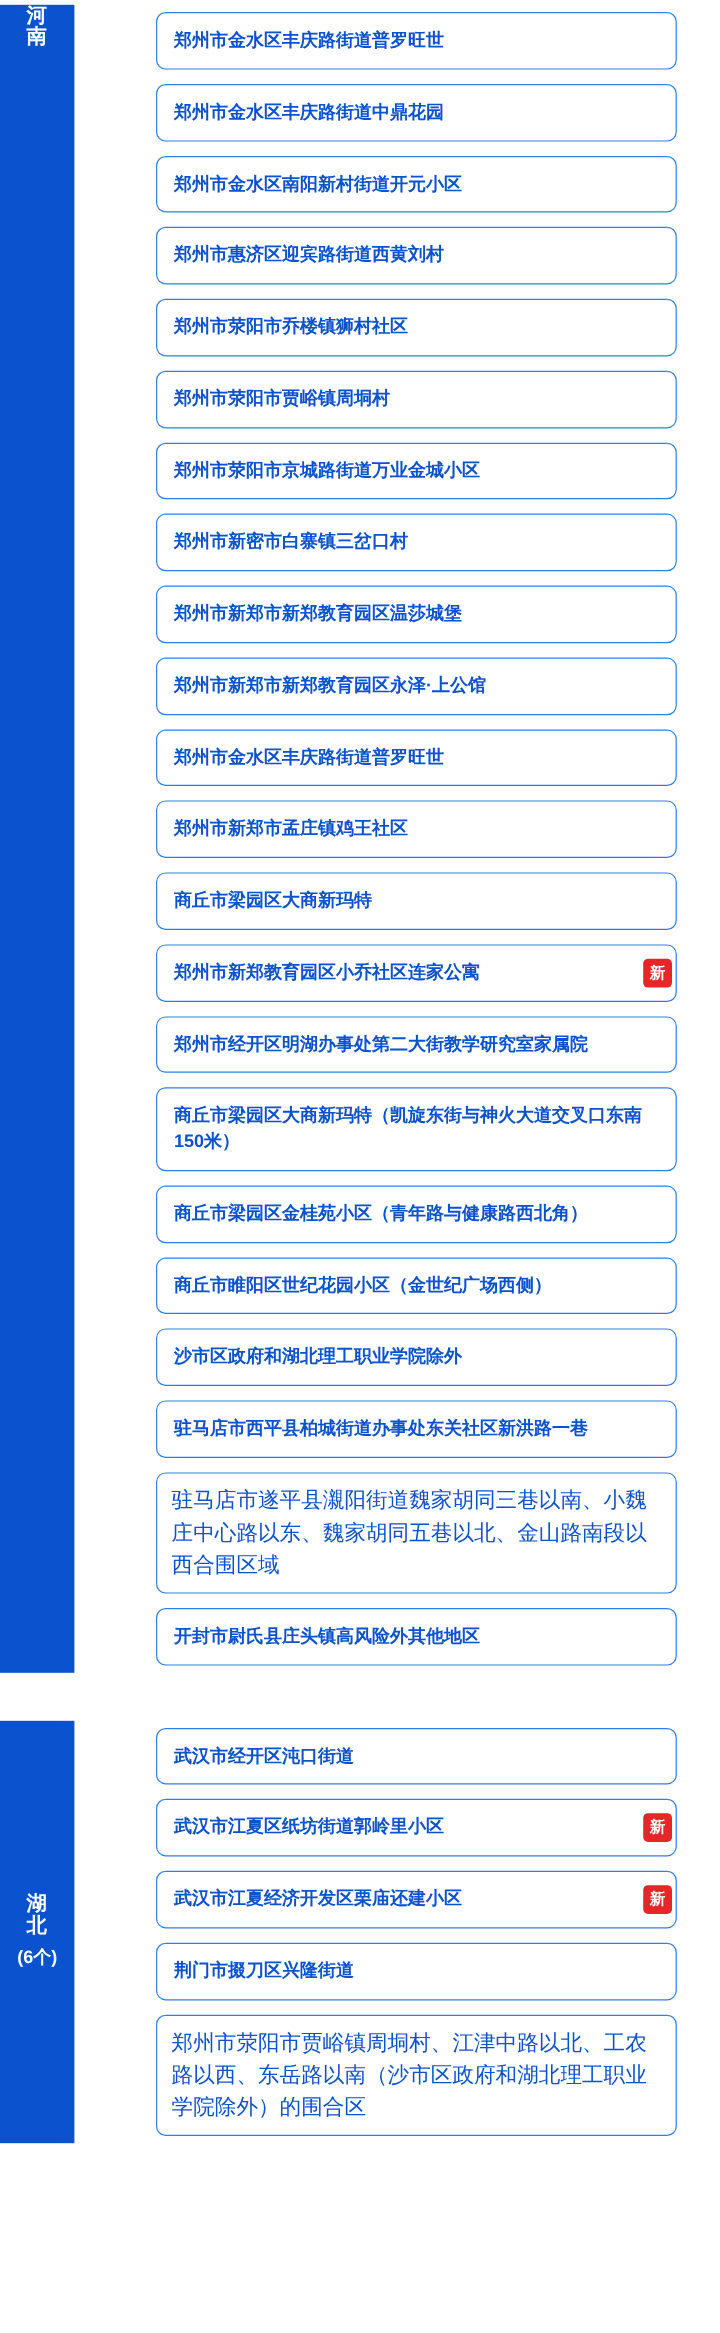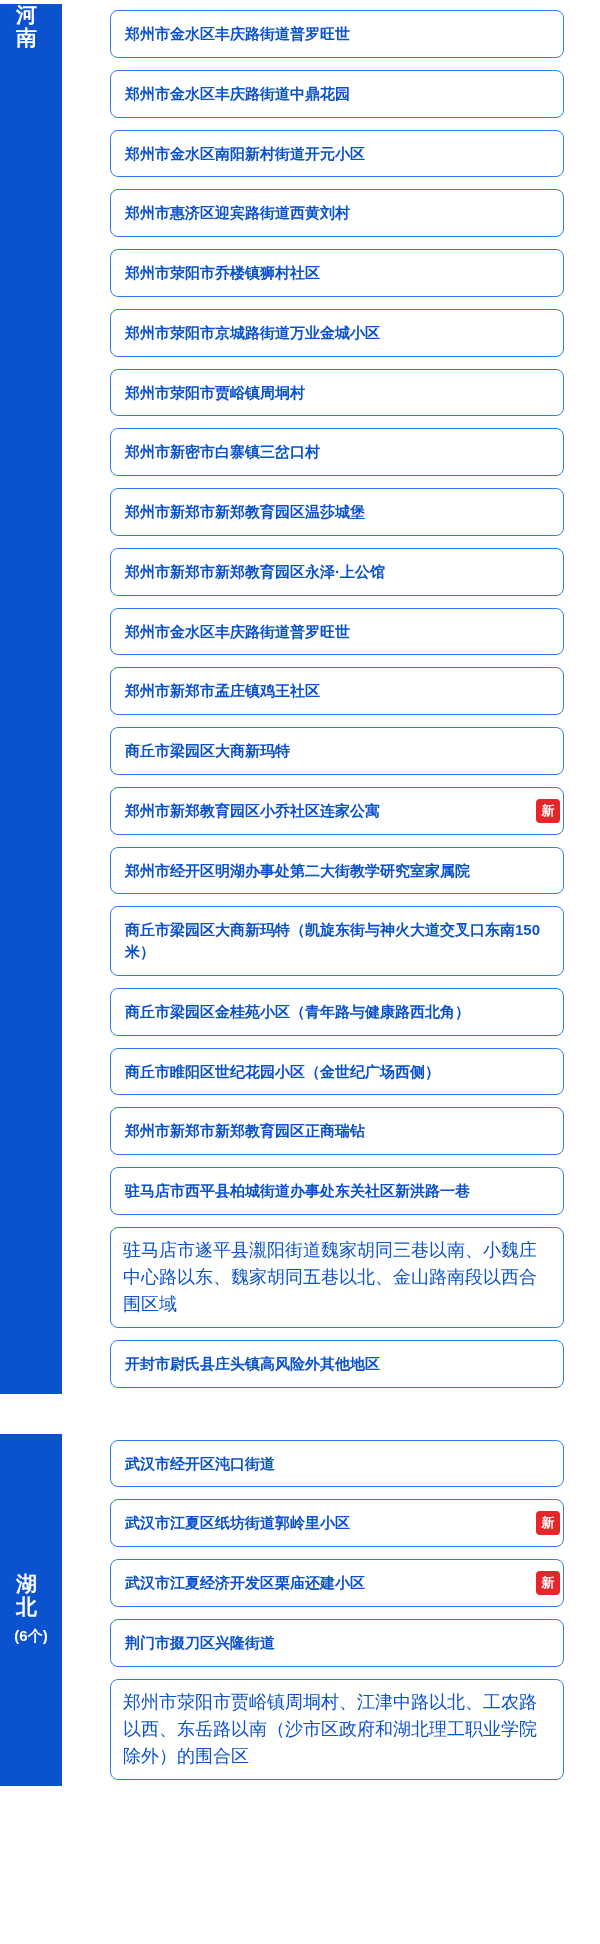--- a/index.html
+++ b/index.html
@@ -34,39 +34,40 @@
     flex-direction: column;
     align-items: center;
     justify-content: center;
     color: #ffffff;
     position: relative;
   }
   .prov-bar.continuing {
     justify-content: flex-start;
   }
   .prov-name {
-    font-size: 21px;
+    font-size: 17px;
     font-weight: bold;
     line-height: 1.08;
     letter-spacing: 1px;
+    text-align: center;
     width: 30px;
     word-break: break-all;
   }
   .prov-count {
     font-size: 15px;
     font-weight: bold;
     margin-top: 8px;
     text-align: center;
     white-space: nowrap;
   }
   .items {
     flex: 1;
     display: flex;
     flex-direction: column;
-    padding: 0 0 0 48px;
+    padding: 0 0 0 68px;
     box-sizing: border-box;
   }
   .item-row {
     position: relative;
     display: flex;
     align-items: center;
     padding: 6px 0;
   }
   .item-box {
     flex: 1;
@@ -136,24 +137,24 @@
       <div class="item-row">
         <div class="item-box">郑州市金水区南阳新村街道开元小区</div>
       </div>
       <div class="item-row">
         <div class="item-box">郑州市惠济区迎宾路街道西黄刘村</div>
       </div>
       <div class="item-row">
         <div class="item-box">郑州市荥阳市乔楼镇狮村社区</div>
       </div>
       <div class="item-row">
+        <div class="item-box">郑州市荥阳市贾峪镇周垌村</div>
+      </div>
+      <div class="item-row">
         <div class="item-box">郑州市荥阳市京城路街道万业金城小区</div>
-      </div>
-      <div class="item-row">
-        <div class="item-box">郑州市荥阳市贾峪镇周垌村</div>
       </div>
       <div class="item-row">
         <div class="item-box">郑州市新密市白寨镇三岔口村</div>
       </div>
       <div class="item-row">
         <div class="item-box">郑州市新郑市新郑教育园区温莎城堡</div>
       </div>
       <div class="item-row">
         <div class="item-box">郑州市新郑市新郑教育园区永泽·上公馆</div>
       </div>
@@ -176,21 +177,21 @@
       <div class="item-row">
         <div class="item-box">商丘市梁园区大商新玛特（凯旋东街与神火大道交叉口东南150米）</div>
       </div>
       <div class="item-row">
         <div class="item-box">商丘市梁园区金桂苑小区（青年路与健康路西北角）</div>
       </div>
       <div class="item-row">
         <div class="item-box">商丘市睢阳区世纪花园小区（金世纪广场西侧）</div>
       </div>
       <div class="item-row">
-        <div class="item-box">郑州市新郑市新郑教育园区正商瑞钻</div>
+        <div class="item-box">沙市区政府和湖北理工职业学院除外</div>
       </div>
       <div class="item-row">
         <div class="item-box">驻马店市西平县柏城街道办事处东关社区新洪路一巷</div>
       </div>
       <div class="item-row">
         <div class="item-box small">驻马店市遂平县瀙阳街道魏家胡同三巷以南、小魏庄中心路以东、魏家胡同五巷以北、金山路南段以西合围区域</div>
       </div>
       <div class="item-row">
         <div class="item-box">开封市尉氏县庄头镇高风险外其他地区</div>
       </div>

